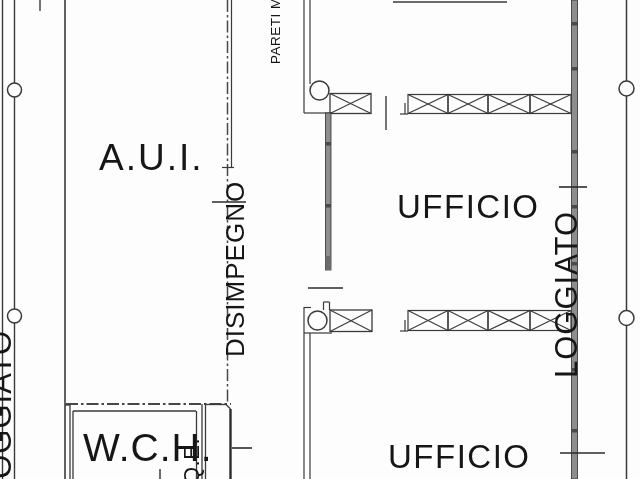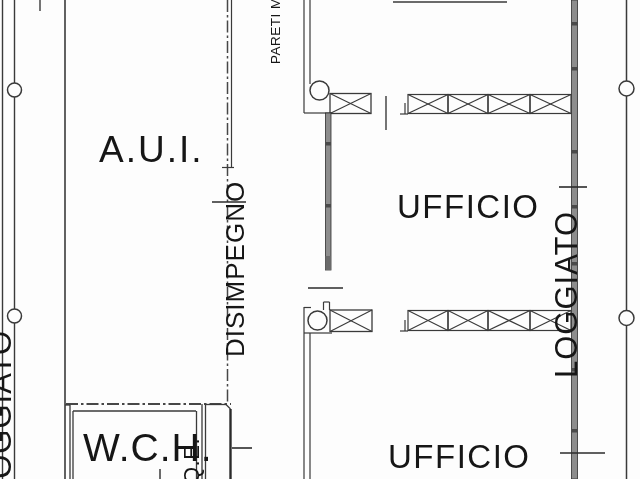--- a/index.html
+++ b/index.html
@@ -11,21 +11,21 @@
   }
   .stage svg { position:absolute; left:0; top:0; }
   .lbl {
     position:absolute; white-space:nowrap; line-height:1;
     color:#161616; font-weight:400;
   }
   .vtext {
     transform-origin:0 100%;
     transform:rotate(-90deg);
   }
-  .aui      { left:99px;  top:131px; font-size:37px; letter-spacing:2px; }
+  .aui      { left:99px;  top:139px; font-size:37px; letter-spacing:2px; }
   .uff-top  { left:397px; top:190px; font-size:33px; letter-spacing:1.5px; }
   .uff-bot  { left:388px; top:440px; font-size:33px; letter-spacing:1.5px; }
   .wch      { left:83px;  top:428px; font-size:39px; letter-spacing:1px; }
   .disimp   { left:252px; top:327px; height:30px; font-size:26px; letter-spacing:1px; }
   .logg-r   { left:583px; top:346px; height:32px; font-size:31px; letter-spacing:1px; }
   .logg-l   { left:20px;  top:462px; height:35px; font-size:31px; letter-spacing:1px; }
   .pareti   { left:286px; top:47px;  height:17px; font-size:13.5px; letter-spacing:0.5px; }
   .qe       { left:205px; top:460px; height:24px; font-size:22px; letter-spacing:0.5px; }
 </style>
 </head>

